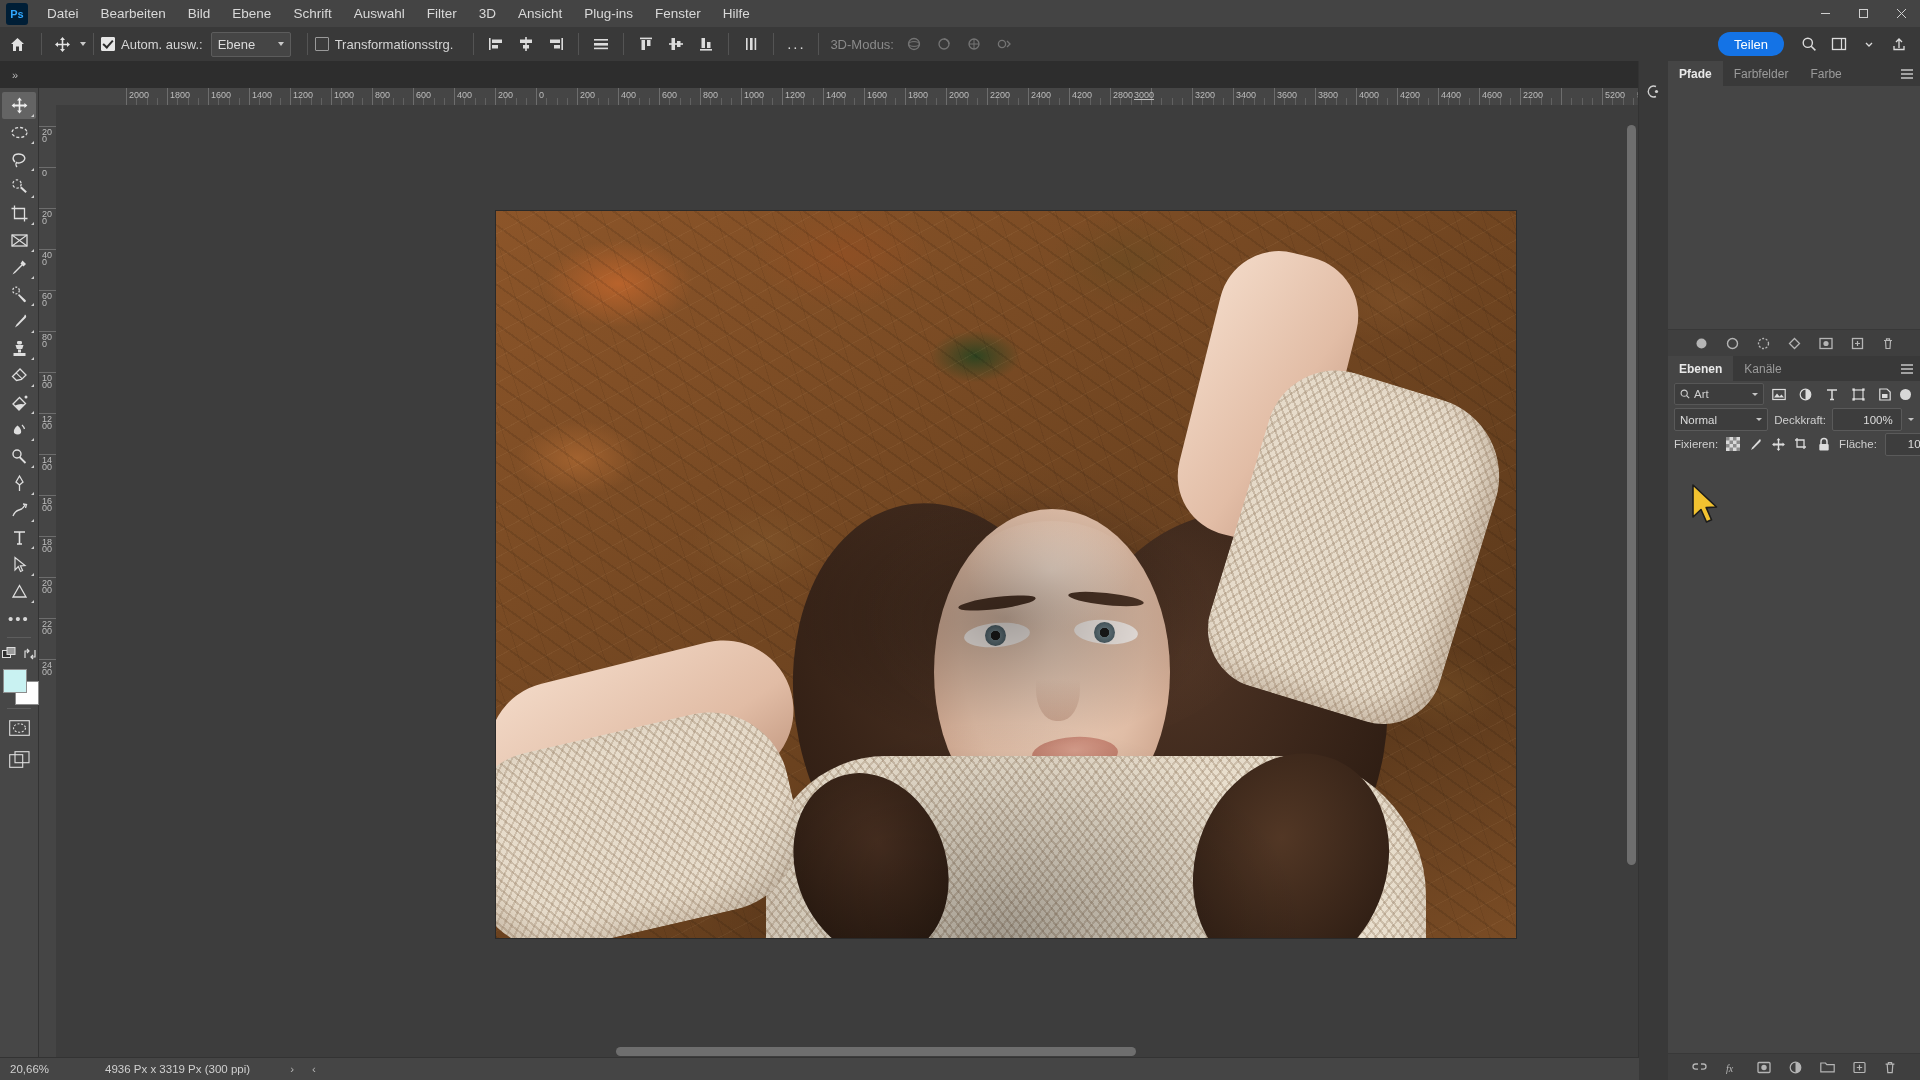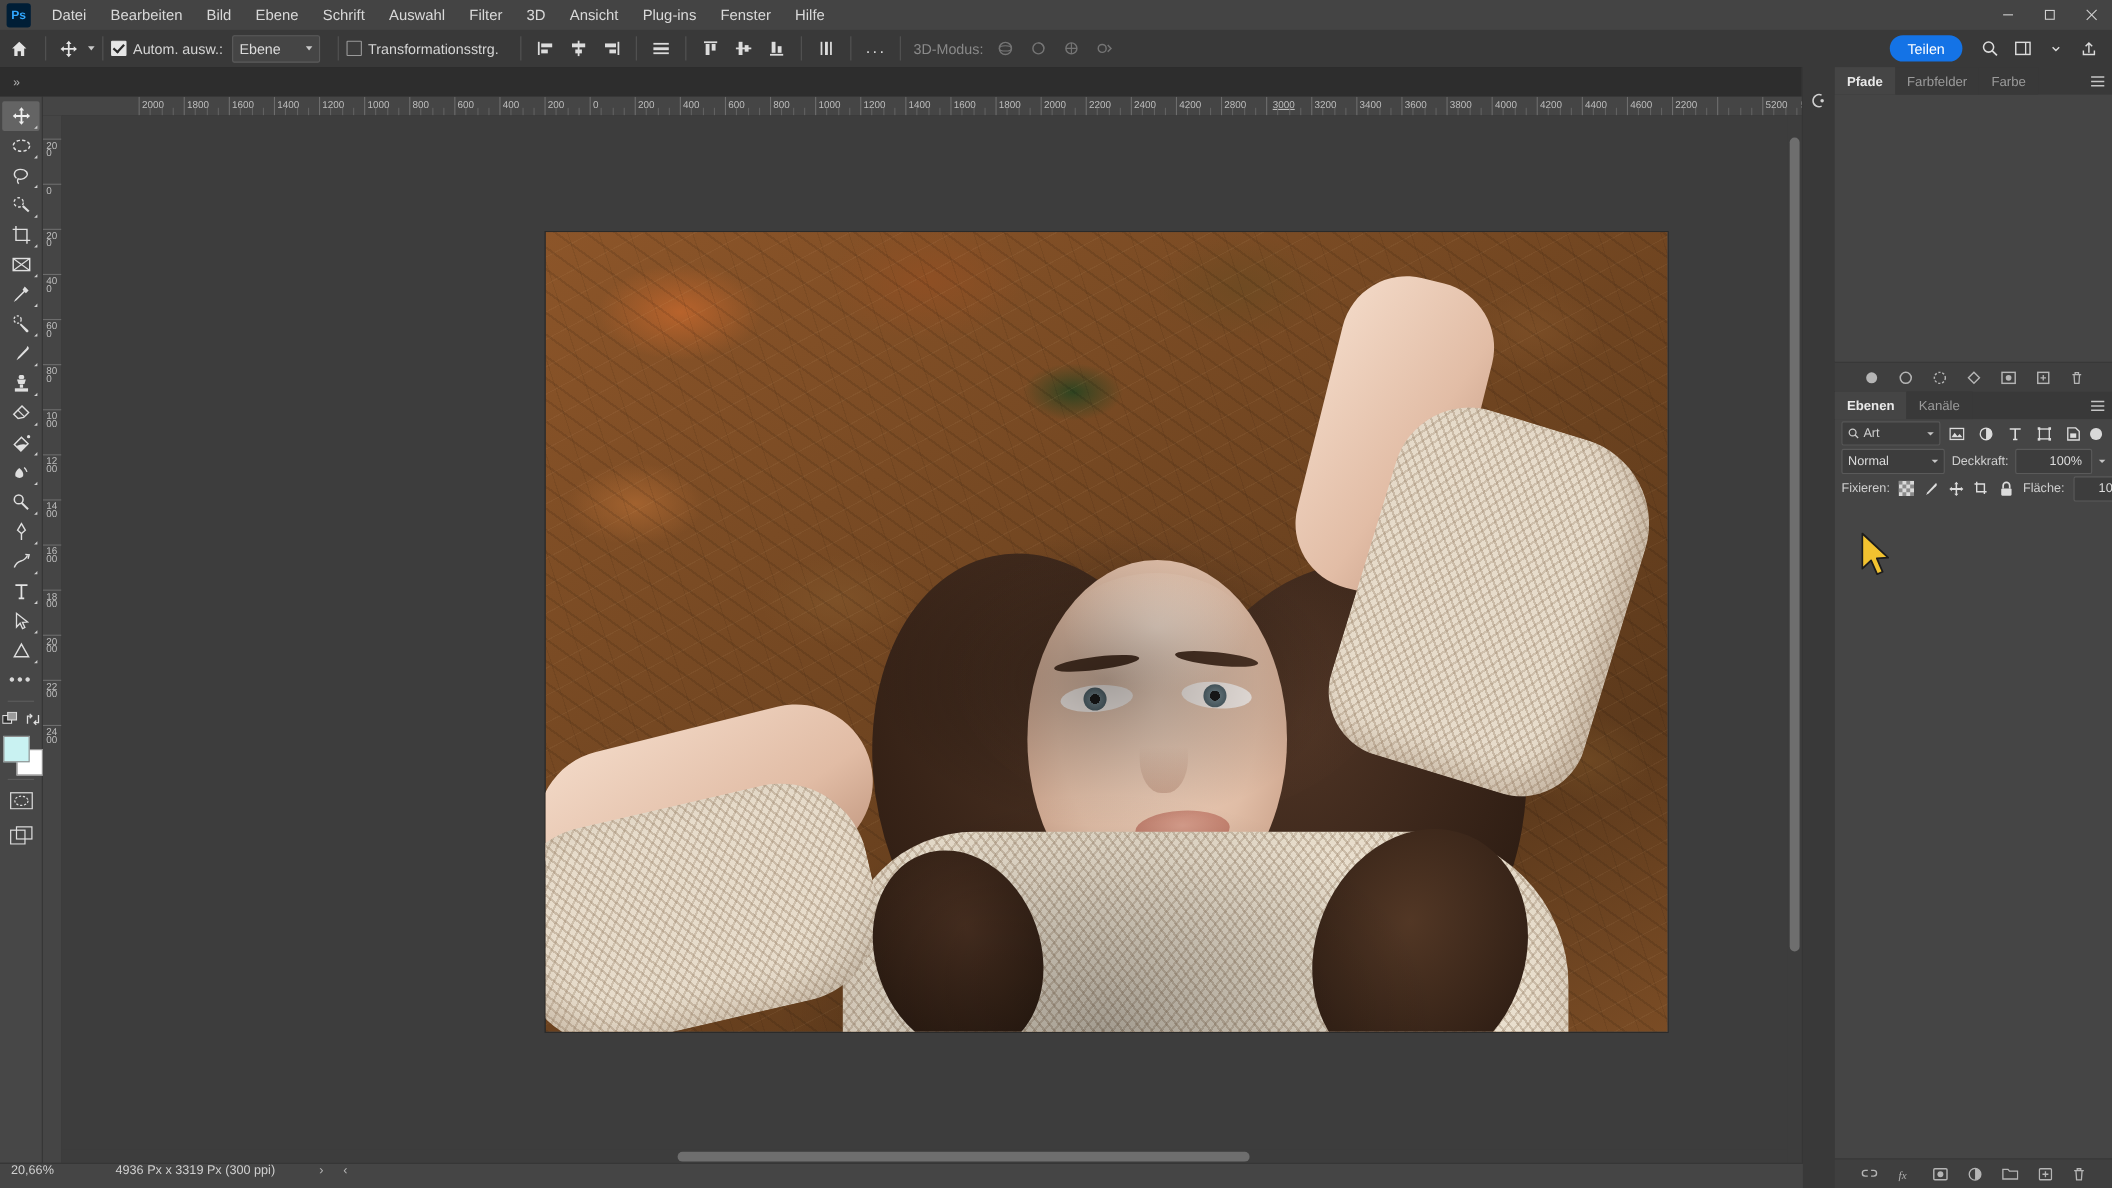--- a/index.html
+++ b/index.html
@@ -143,21 +143,21 @@
       linear-gradient(140deg,#8c5529,#5d3a1c);}
   .thumbface{position:absolute;left:40%;top:45%;width:30%;height:40%;background:#d8a98c;border-radius:50%;}
   .lname{font-size:11.5px;color:#e4e4e4;}
   .folder{width:17px;height:14px;background:#bdbdbd;border-radius:1px 3px 2px 2px;position:relative;margin-right:9px;}
   .folder:before{content:"";position:absolute;left:0;top:-3px;width:8px;height:3px;background:#bdbdbd;border-radius:1px 1px 0 0;}
   .expandarrow{width:14px;text-align:center;color:#cfcfcf;font-size:9px;}
   .emptychk{width:13px;height:13px;border:1px solid #6b6b6b;background:#4b4b4b;}
 
   
   .statusbar{position:absolute;left:0;bottom:0;width:1639px;height:22px;background:#454545;
-             border-top:1px solid #333;display:flex;align-items:flex-start;font-size:11.5px;color:#d0d0d0;}
+             border-top:1px solid #333;display:flex;align-items:center;font-size:11.5px;color:#d0d0d0;}
   .zoomfield{width:70px;padding-left:10px;}
   .hscroll{position:absolute;left:56px;bottom:22px;width:1583px;height:13px;background:#3d3d3d;}
   .hthumb{position:absolute;top:2px;height:9px;background:#6e6e6e;border-radius:5px;}
   .vscroll{position:absolute;right:282px;top:105px;width:13px;height:960px;background:#3d3d3d;}
   .vthumb{position:absolute;left:2px;width:9px;background:#6e6e6e;border-radius:5px;}
 
   .cursor-arrow{position:absolute;z-index:60;width:0;height:0;pointer-events:none;}
   svg{display:block;}
 </style>
 </head>
@@ -620,21 +620,21 @@
       <div class="rlabel" style="left: 1033px;">4200</div>
       <div class="rtickS" style="left: 1040.25px;"></div>
       <div class="rtickS" style="left: 1050.5px;"></div>
       <div class="rtickS" style="left: 1060.75px;"></div>
       <div class="rtick" style="left: 1071px;"></div>
       <div class="rlabel" style="left: 1074px;">2800</div>
       <div class="rtickS" style="left: 1081.25px;"></div>
       <div class="rtickS" style="left: 1091.5px;"></div>
       <div class="rtickS" style="left: 1101.75px;"></div>
       <div class="rtick" style="left: 1112px;"></div>
-      <div class="rlabel" style="left: 1118px; text-decoration: underline;">3000</div>
+      <div class="rlabel" style="left: 1095px; text-decoration: underline;">3000</div>
       <div class="rtickS" style="left: 1122.25px;"></div>
       <div class="rtickS" style="left: 1132.5px;"></div>
       <div class="rtickS" style="left: 1142.75px;"></div>
       <div class="rtick" style="left: 1153px;"></div>
       <div class="rlabel" style="left: 1156px;">3200</div>
       <div class="rtickS" style="left: 1163.25px;"></div>
       <div class="rtickS" style="left: 1173.5px;"></div>
       <div class="rtickS" style="left: 1183.75px;"></div>
       <div class="rtick" style="left: 1194px;"></div>
       <div class="rlabel" style="left: 1197px;">3400</div>

